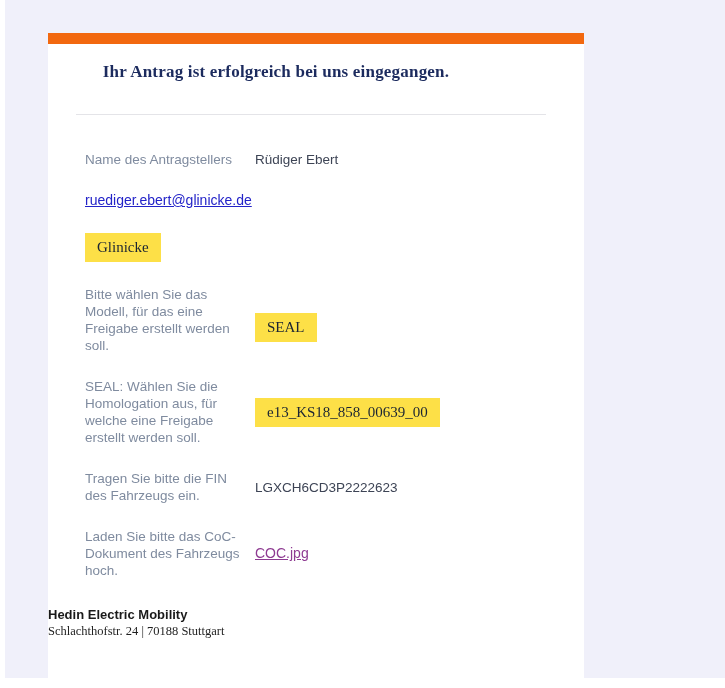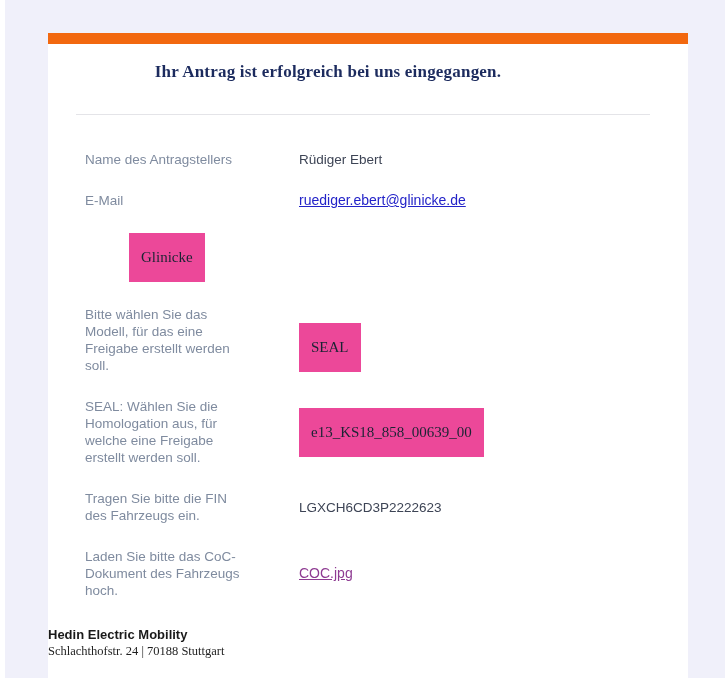--- a/index.html
+++ b/index.html
@@ -16,21 +16,21 @@
     left: 5px;
     top: 0;
     width: 720px;
     height: 678px;
     background: #f0f0fa;
   }
   .card {
     position: absolute;
     left: 48px;
     top: 33px;
-    width: 640px;
+    width: 536px;
     height: 645px;
     background: #ffffff;
   }
   .orange-bar {
     height: 11px;
     background: #f2680f;
   }
   .title {
     margin: 18px 80px 0 0;
     text-align: center;
@@ -59,30 +59,29 @@
     margin-right: 12px;
     color: #7f8b9f;
     font-size: 13.5px;
     line-height: 17px;
     flex-shrink: 0;
   }
   .row-value {
     font-size: 13.5px;
     line-height: 17px;
     color: #3d4455;
-    margin-left: 44px;
   }
   .badge {
     display: inline-block;
-    background: #ec4899;
+    background: #fde047;
     font-family: "Liberation Serif", serif;
     font-size: 15px;
     line-height: 17px;
     color: #1a2433;
-    padding: 16px 12px;
+    padding: 6px 12px;
   }
   .badge-offset {
     margin-top: 15px;
   }
   a.link-blue {
     color: #2323c8;
     text-decoration: underline;
     font-size: 14px;
     line-height: 17px;
   }
@@ -122,21 +121,20 @@
   <div class="divider"></div>
 
   <div class="rows">
 
     <div class="row">
       <div class="row-label">Name des Antragstellers</div>
       <div class="row-value">Rüdiger Ebert</div>
     </div>
 
     <div class="row">
-      <div class="row-label">E-Mail</div>
       <div class="row-value">
         <a href="#" class="link-blue">ruediger.ebert@glinicke.de</a>
       </div>
     </div>
 
     <div class="row">
       <div class="row-value">
         <span class="badge">Glinicke</span>
       </div>
     </div>

